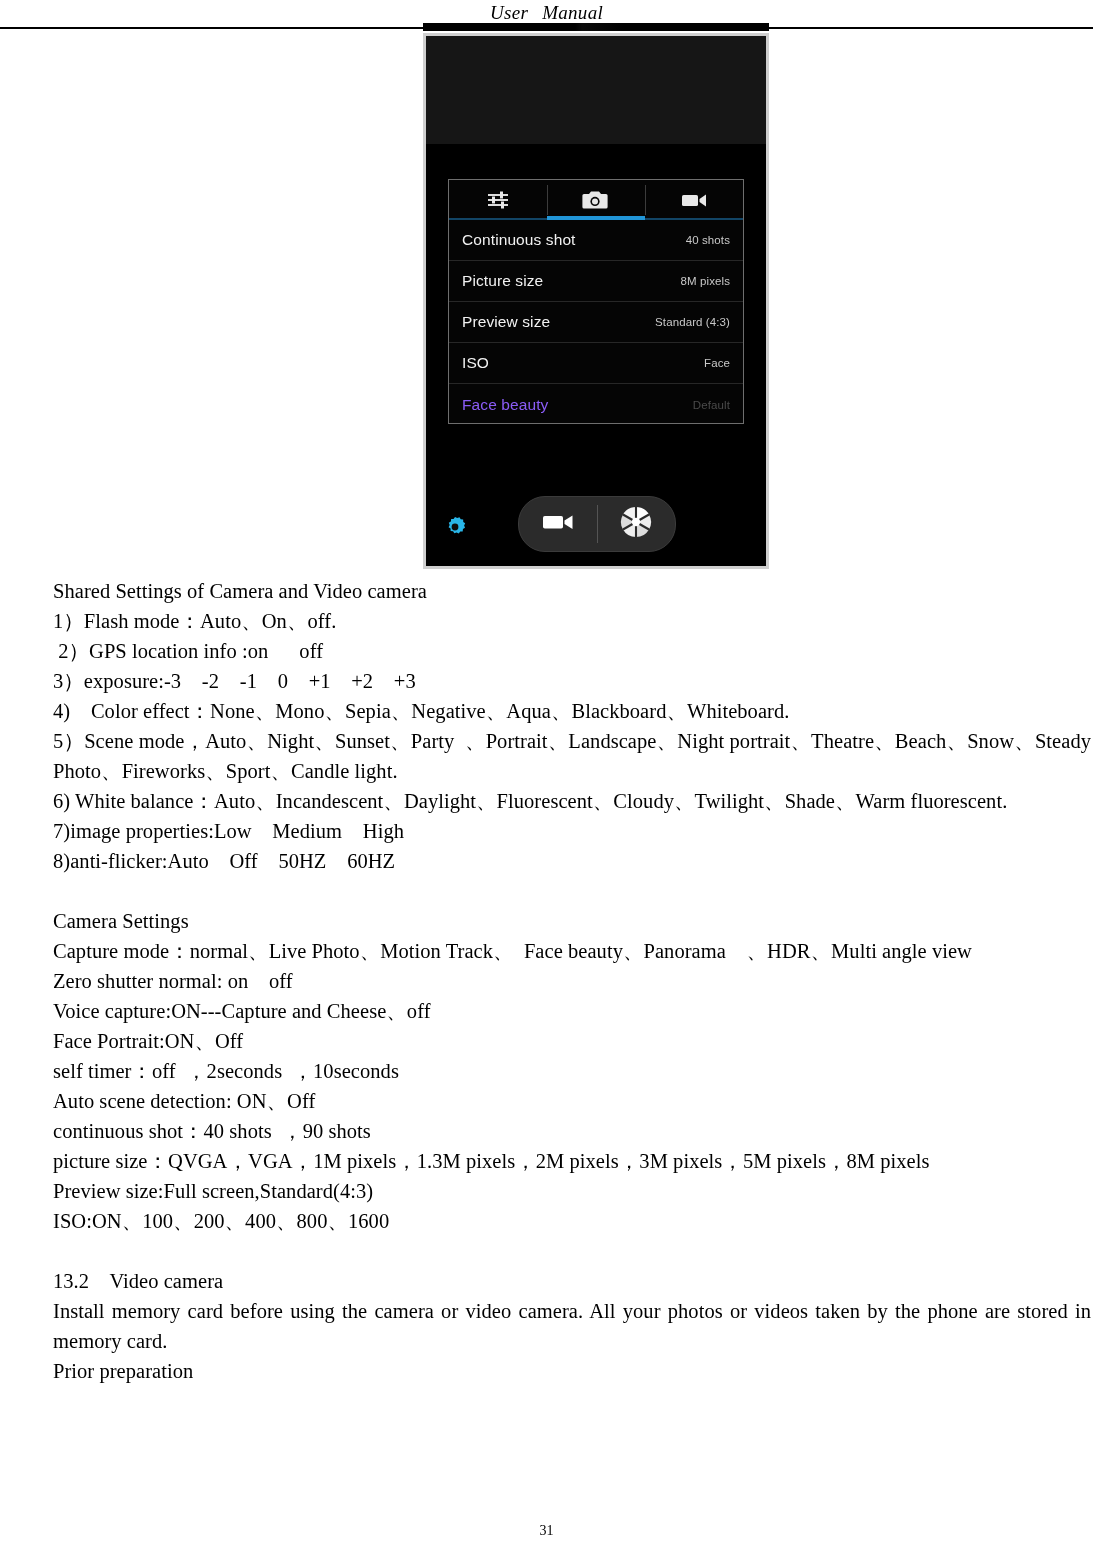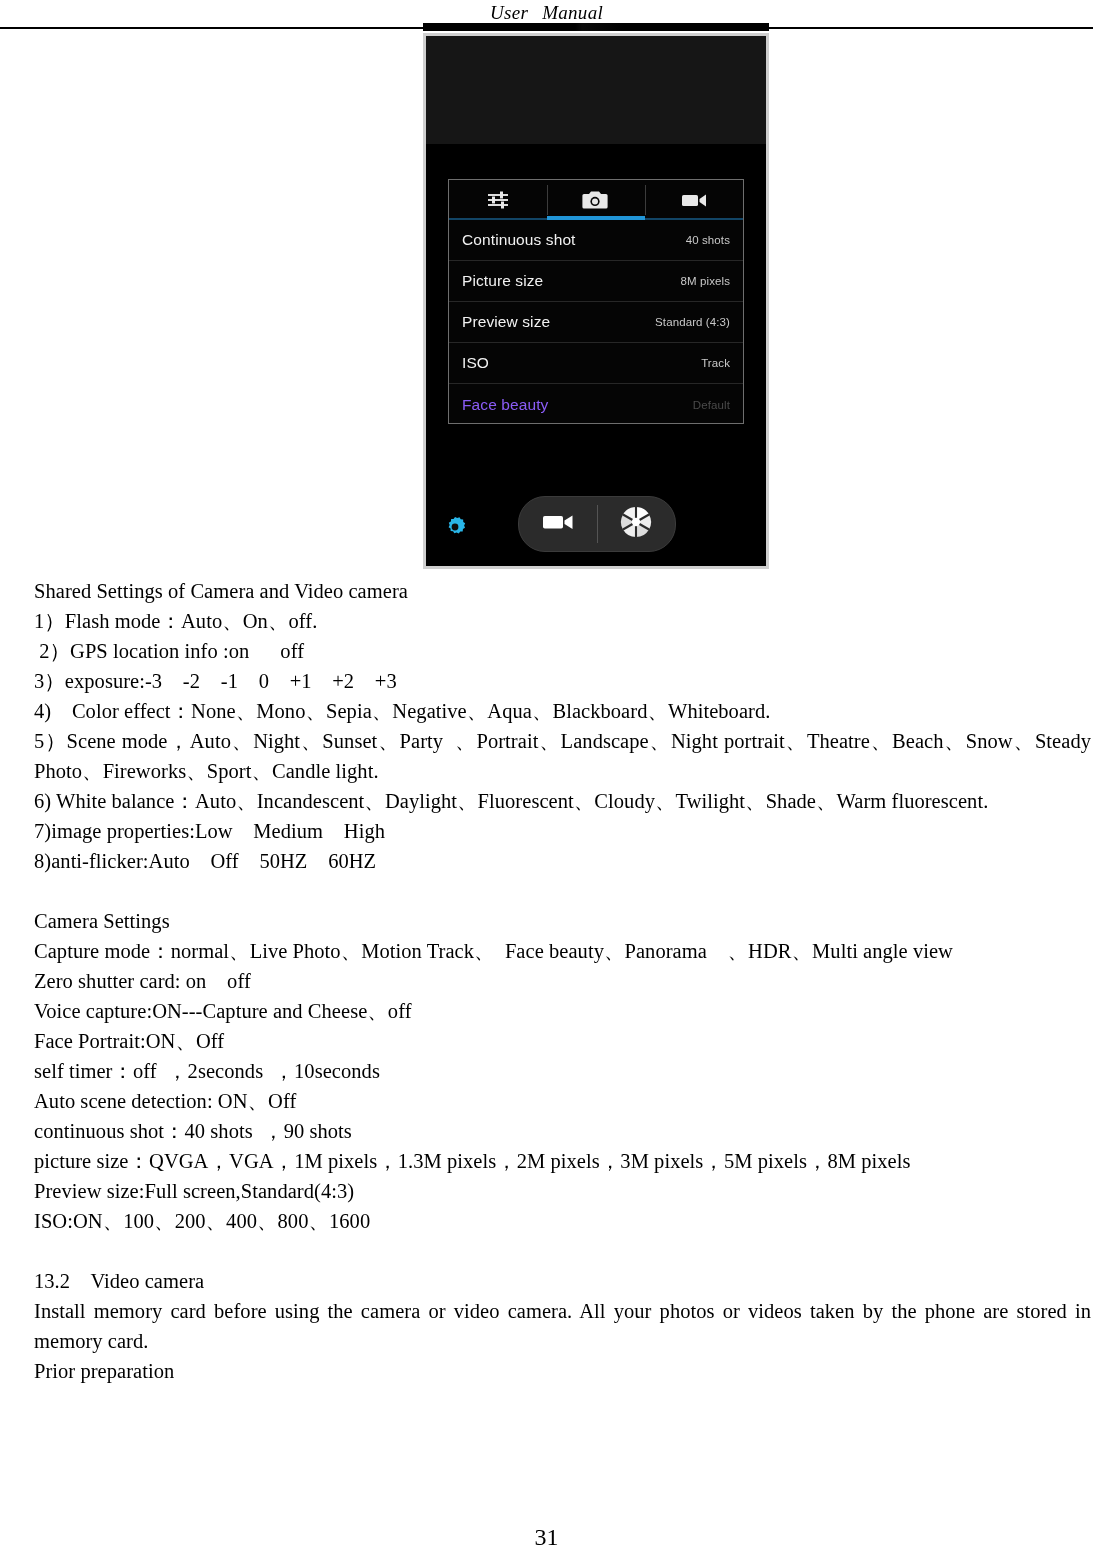--- a/index.html
+++ b/index.html
@@ -193,31 +193,31 @@
     width: 1093px;
   }
   .para {
     font-size: 20.5px;
     line-height: 30px;
     margin: 0;
     padding: 0 2px 0 0;
     white-space: pre-wrap;
     letter-spacing: 0.05px;
   }
-  .indent { text-indent: 0; padding-left: 34px; }
+  .indent { text-indent: 0; padding-left: 53px; }
   .just { text-align: justify; text-align-last: left; }
   .blank-line { height: 30px; }
 
   .page-number {
     position: absolute;
     left: 0;
-    bottom: 8px;
+    bottom: 20px;
     width: 1093px;
     text-align: center;
-    font-size: 24px;
+    font-size: 14px;
   }
 </style>
 </head>
 <body>
 
 <div class="page-header">
   <span>User</span><span class="hdr-gap"></span><span>Manual</span>
 </div>
 <div class="header-rule"></div>
 
@@ -274,21 +274,21 @@
       <div class="setting-row">
         <span class="setting-label">Picture size</span>
         <span class="setting-value">8M pixels</span>
       </div>
       <div class="setting-row">
         <span class="setting-label">Preview size</span>
         <span class="setting-value">Standard (4:3)</span>
       </div>
       <div class="setting-row">
         <span class="setting-label">ISO</span>
-        <span class="setting-value">Track</span>
+        <span class="setting-value">Face</span>
       </div>
       <div class="setting-row dimmed">
         <span class="setting-label">Face beauty</span>
         <span class="setting-value">Default</span>
       </div>
     </div>
 
     <div class="control-bar">
       <div class="gear-btn">
         <span>
@@ -345,21 +345,21 @@
   <p class="para indent">4)    Color effect：None、Mono、Sepia、Negative、Aqua、Blackboard、Whiteboard.</p>
   <p class="para indent just">5）Scene mode，Auto、Night、Sunset、Party  、Portrait、Landscape、Night portrait、Theatre、Beach、Snow、Steady Photo、Fireworks、Sport、Candle light.</p>
   <p class="para indent just">6) White balance：Auto、Incandescent、Daylight、Fluorescent、Cloudy、Twilight、Shade、Warm fluorescent.</p>
   <p class="para indent">7)image properties:Low    Medium    High</p>
   <p class="para indent">8)anti-flicker:Auto    Off    50HZ    60HZ</p>
 
   <div class="blank-line"></div>
 
   <p class="para indent">Camera Settings</p>
   <p class="para indent just">Capture mode：normal、Live Photo、Motion Track、  Face beauty、Panorama    、HDR、Multi angle view</p>
-  <p class="para indent">Zero shutter card: on    off</p>
+  <p class="para indent">Zero shutter normal: on    off</p>
   <p class="para indent">Voice capture:ON---Capture and Cheese、off</p>
   <p class="para indent">Face Portrait:ON、Off</p>
   <p class="para indent">self timer：off  ，2seconds  ，10seconds</p>
   <p class="para indent">Auto scene detection: ON、Off</p>
   <p class="para indent">continuous shot：40 shots  ，90 shots</p>
   <p class="para indent">picture size：QVGA，VGA，1M pixels，1.3M pixels，2M pixels，3M pixels，5M pixels，8M pixels</p>
   <p class="para indent">Preview size:Full screen,Standard(4:3)</p>
   <p class="para indent">ISO:ON、100、200、400、800、1600</p>
 
   <div class="blank-line"></div>

